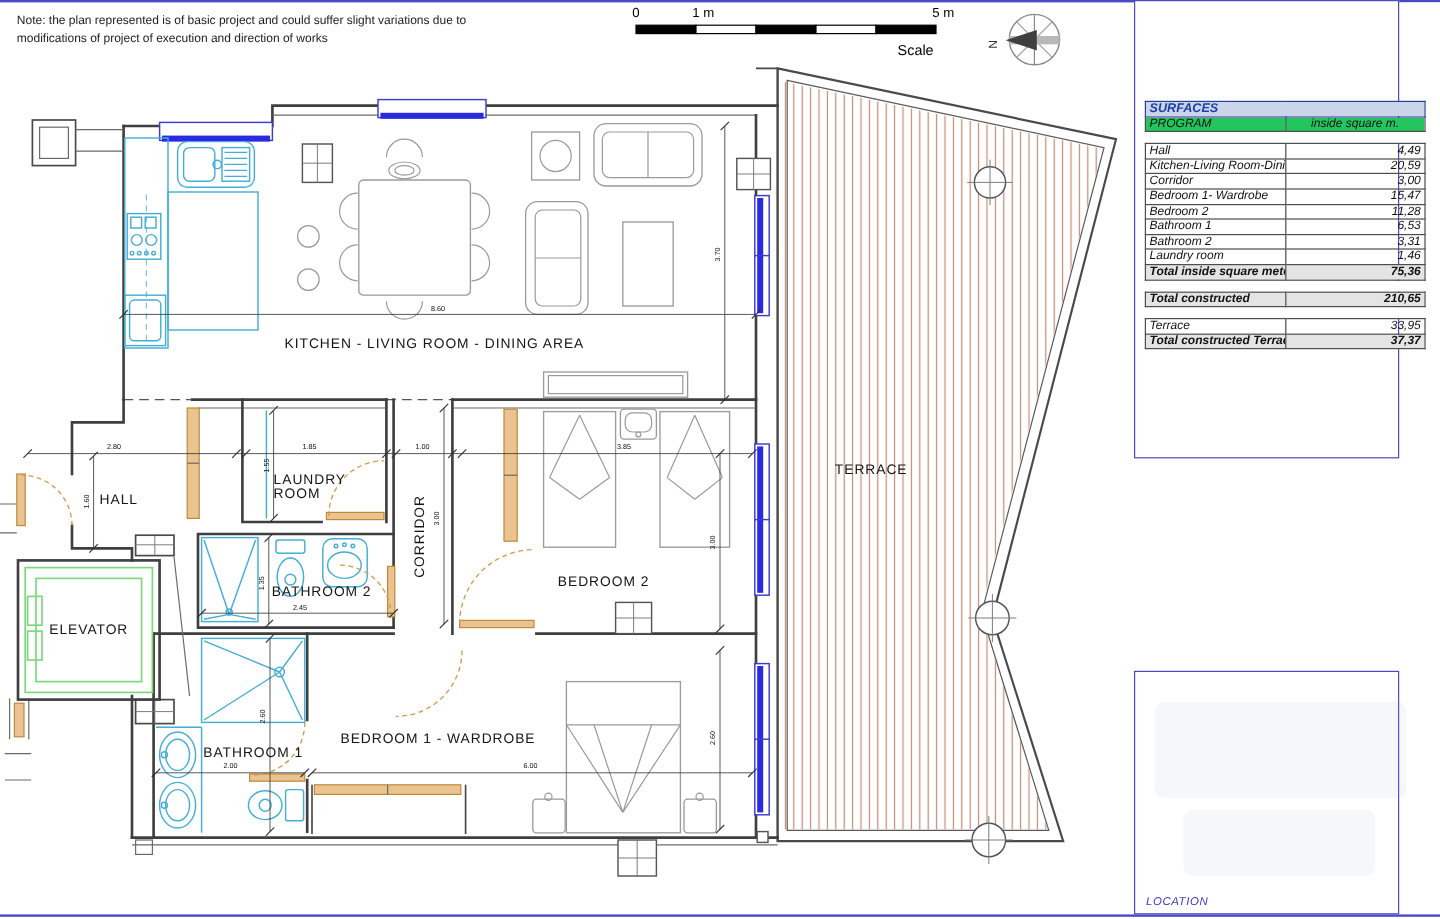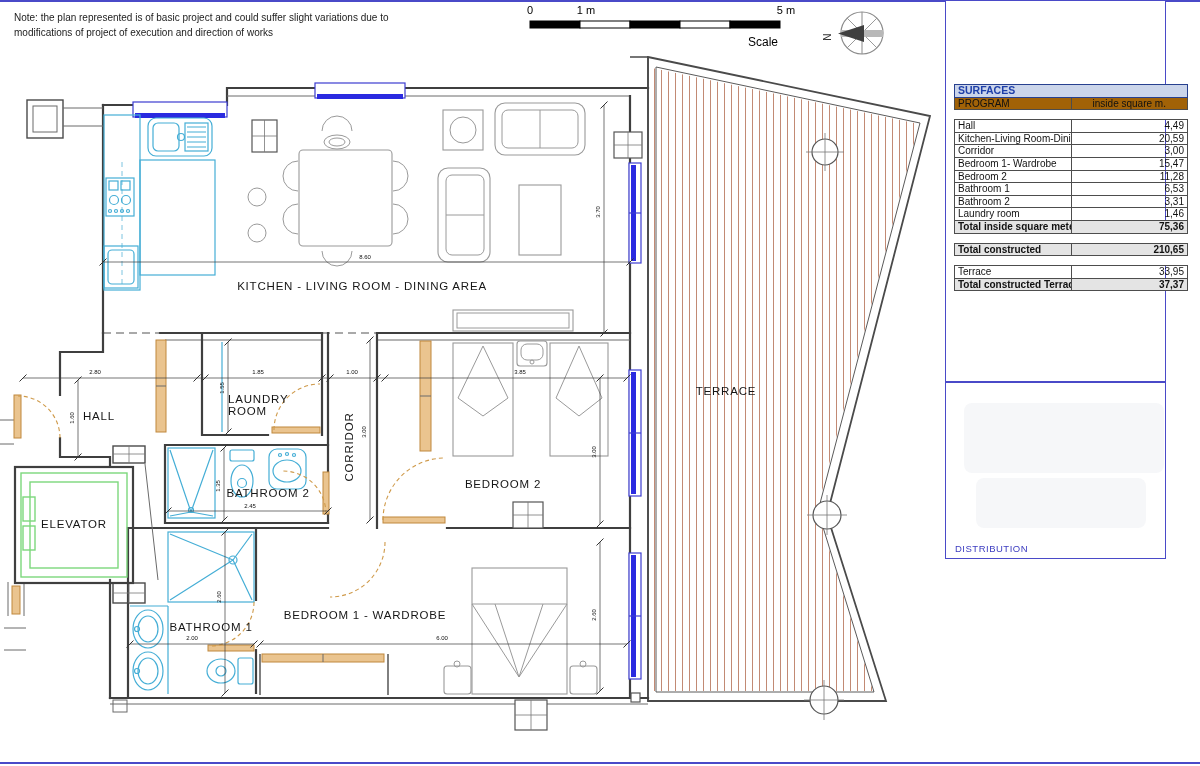--- a/index.html
+++ b/index.html
@@ -5,35 +5,35 @@
   html,body{margin:0;padding:0;background:#fff;}
   body{width:1200px;height:766px;position:relative;overflow:hidden;
        font-family:"Liberation Sans",sans-serif;color:#1b1b1b;}
   .topline{position:absolute;top:0;left:0;width:1200px;height:2px;background:#4a4ac8;}
   .bottomline{position:absolute;top:762px;left:0;width:1200px;height:2px;background:#4a4ac8;}
   .note{position:absolute;top:11px;left:14px;width:432px;font-size:10px;line-height:1.45;color:#1c1c1c;}
   svg.plan{position:absolute;left:0;top:0;}
 
   
   .panel{position:absolute;left:945px;top:2px;width:255px;height:760px;background:#fff;}
-  .pbox{position:absolute;left:0;width:221px;border:1px solid #4a4ac8;background:#fff;box-sizing:border-box;}
+  .pbox{position:absolute;left:0;width:221px;border:1px solid #4a4ac8;background:#fff;box-sizing:border-box;font-style:italic;}
   .box-surfaces{top:-2px;height:382px;}
   .box-distribution{top:380px;height:177px;}
   .box-location{top:557px;height:203px;}
   .plabel{position:absolute;left:9px;bottom:4px;color:#3c3cc0;font-size:9.5px;letter-spacing:.5px;}
   .ghost{position:absolute;background:rgba(170,176,198,.10);border-radius:8px;}
 
   table.surf{position:absolute;top:83px;left:8px;width:234px;border-collapse:collapse;
              font-size:10px;color:#111;table-layout:fixed;}
   .surf td{border:1px solid #4d4d4d;padding:0 3px;height:11.6px;line-height:11.6px;
            overflow:hidden;white-space:nowrap;}
   .surf td.val{width:60px;text-align:right;}
   .surf tr.title td{background:#cbd5ea;color:#1e3fa9;font-weight:bold;font-size:10.5px;
                     border:1px solid #27408f;}
-  .surf tr.head td{background:#a16207;}
+  .surf tr.head td{background:#22c55e;}
   .surf tr.head td.val{text-align:center;}
   .surf tr.total td{background:#e4e4e4;font-weight:bold;}
   .surf tr.spacer td{border:none;background:#fff;height:9px;line-height:9px;}
 
   
   .wall{stroke:#3f3f3f;stroke-width:2.2;fill:none;stroke-linecap:square;}
   .wallmid{stroke:#4a4a4a;stroke-width:1.4;fill:none;}
   .wallthin{stroke:#6a6a6a;stroke-width:1;fill:none;}
   .walldash{stroke:#555;stroke-width:1.2;fill:none;stroke-dasharray:8 5;}
   .furn{stroke:#9a9a9a;stroke-width:1.1;fill:#fff;}
@@ -520,20 +520,20 @@
             <td>Terrace</td>
             <td class="val">33,95</td>
           </tr>
           <tr class="total">
             <td>Total constructed Terraces</td>
             <td class="val">37,37</td>
           </tr>
         </tbody>
     </table>
   </div>
-  <div class="pbox box-distribution">
-    <div class="ghost" style="left:18px;top:20px;width:200px;height:70px;"></div>
-    <div class="ghost" style="left:30px;top:95px;width:170px;height:50px;"></div>
-    <div class="plabel">DISTRIBUTION</div>
+  <div class="pbox box-location">
+    <div class="ghost" style="left:16px;top:25px;width:210px;height:80px;"></div>
+    <div class="ghost" style="left:40px;top:115px;width:160px;height:55px;"></div>
+    <div class="plabel">LOCATION</div>
   </div>
 </div>
 
 <div class="bottomline"></div>
 
 </body></html>

